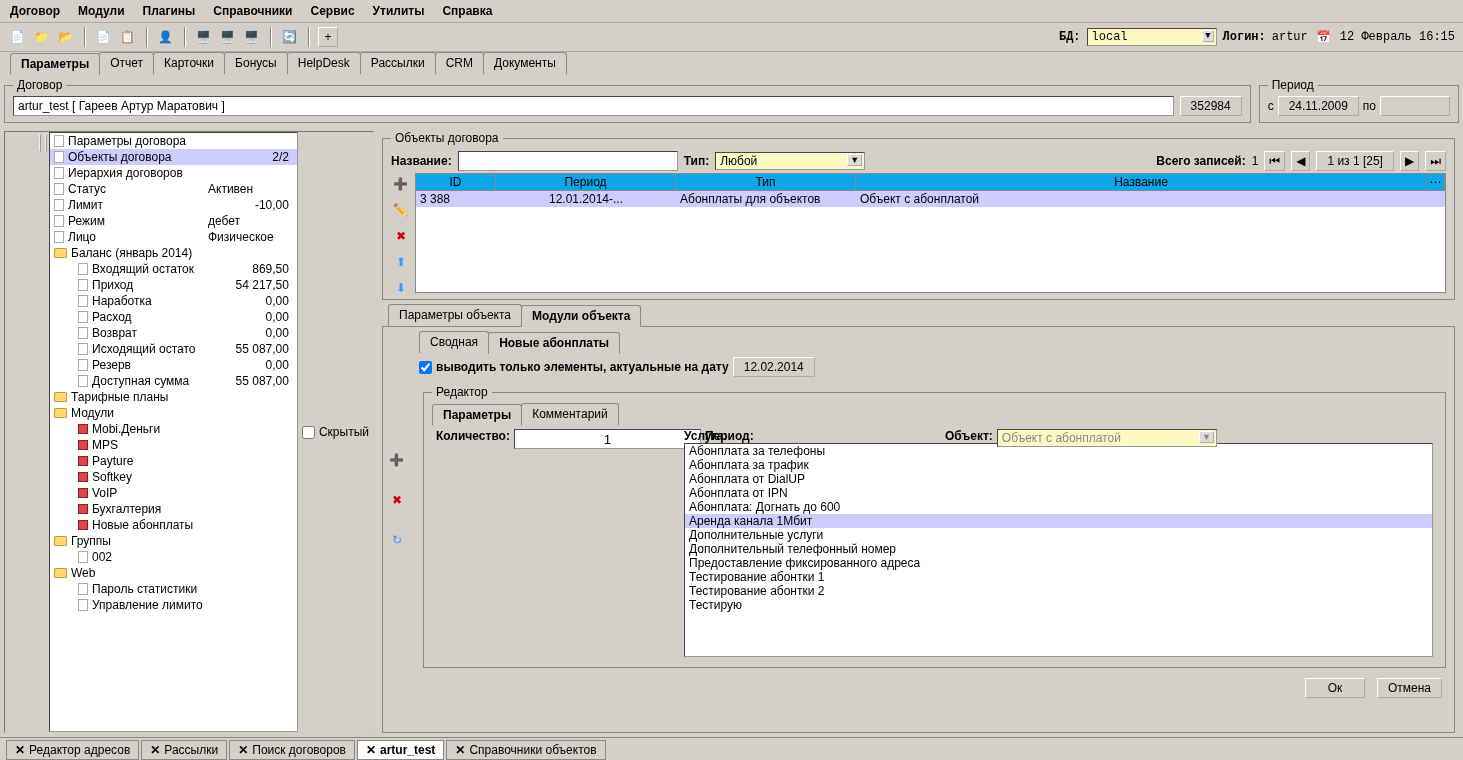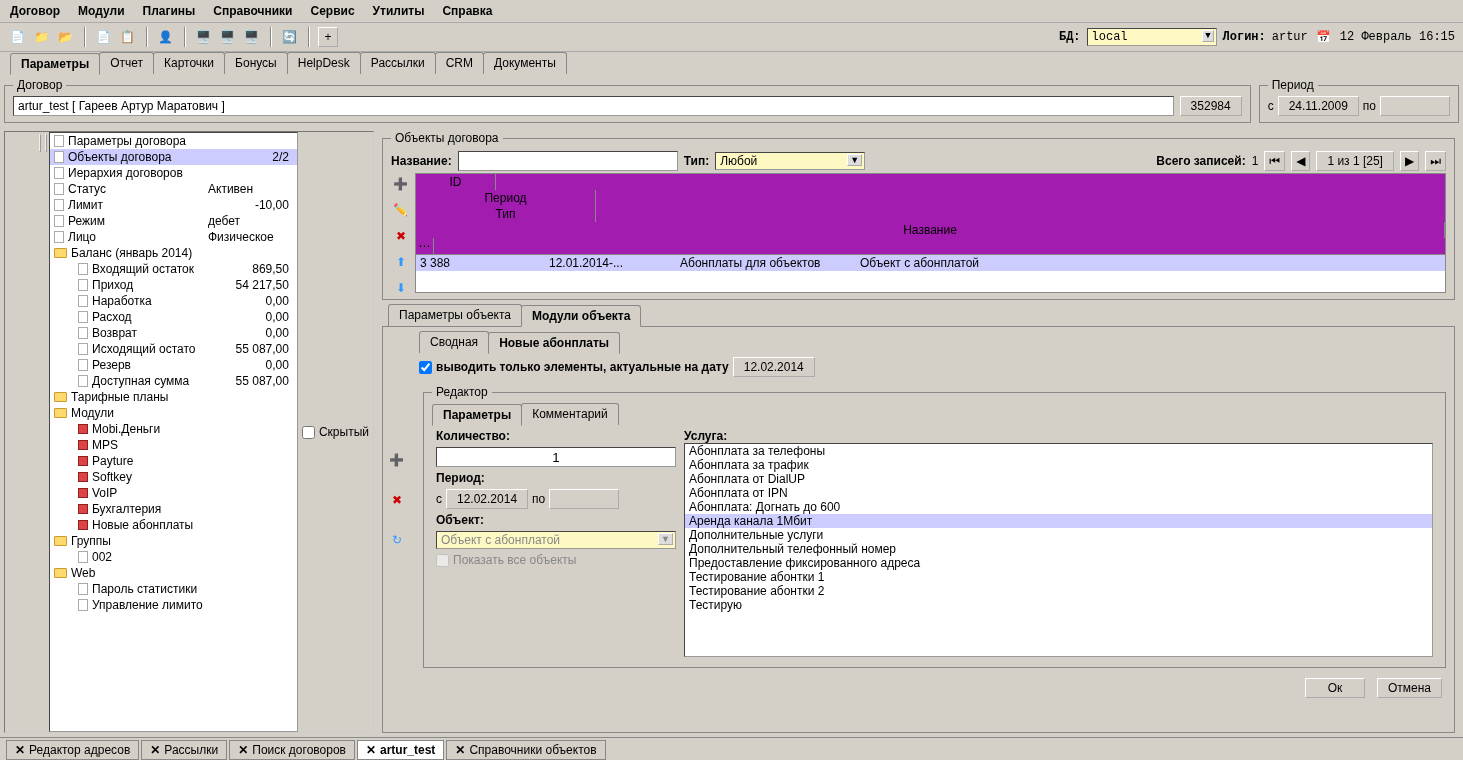--- a/index.html
+++ b/index.html
@@ -33,21 +33,21 @@
 .tree-icon { width: 14px; height: 12px; margin-right: 4px; display: inline-block; }
 .ico-page { background: #fff; border: 1px solid #aaa; width: 10px; height: 12px; }
 .ico-folder { background: #ffd96b; border: 1px solid #cc9933; width: 13px; height: 10px; border-radius: 1px; }
 .ico-mod { background: #d44; border: 1px solid #822; width: 10px; height: 10px; }
 .indent1 { padding-left: 28px; }
 .content { flex: 1; display: flex; flex-direction: column; margin-right: 4px; }
 .obj-toolbar { display: flex; align-items: center; gap: 6px; padding: 2px 0; }
 .obj-body { display: flex; height: 120px; }
 .left-icons { display: flex; flex-direction: column; gap: 12px; padding: 4px 4px 4px 0; }
 .obj-table { flex: 1; border: 1px solid #888; background: #fff; }
-.th { display: flex; background: #a21caf; border-bottom: 1px solid #888; flex-direction: column; }
+.th { display: flex; background: #0ea5e9; border-bottom: 1px solid #888; }
 .th span { border-right: 1px solid #888; text-align: center; padding: 1px 0; }
 .tr { display: flex; background: #ccccff; }
 .tr span { padding: 1px 4px; overflow: hidden; white-space: nowrap; }
 .svc-list { background: #fff; border: 1px inset #999; height: 214px; overflow-y: scroll; }
 .svc-list div { padding: 0 4px; }
 .svc-list .sel { background: #ccccff; }
 .bottom-btns { display: flex; justify-content: flex-end; gap: 12px; padding: 6px 8px; }
 .bottom-tabs { display: flex; padding: 2px 6px; border-top: 1px solid #888; background: #d4d0c8; }
 .bottom-tab { display: inline-flex; align-items: center; gap: 4px; padding: 2px 8px; border: 1px solid #888; margin-right: 2px; background: #d4d0c8; cursor: pointer; }
 .bottom-tab.active { background: #fff; font-weight: bold; }
@@ -343,21 +343,21 @@
             <label class="bold">выводить только элементы, актуальные на дату</label>
             <span class="btn">12.02.2014</span>
           </div>
           <fieldset style="flex:1">
             <legend>Редактор</legend>
             <div class="tabs" id="editor-tabs" style="padding-left:0">
                 <div class="tab active">Параметры</div>
                 <div class="tab">Комментарий</div>
               </div>
             <div class="flex" style="gap:8px; padding:4px">
-              <div style="width:240px; display:flex; flex-direction:column; gap:4px">
+              <div style="width:240px; display:flex; flex-direction:row; gap:4px">
                 <label class="bold">Количество:</label>
                 <input class="input" style="text-align: center;" value="1">
                 <label class="bold">Период:</label>
                 <div class="flex" style="gap:4px; align-items:center">
                   <span>с</span>
                   <span class="btn">12.02.2014</span>
                   <span>по</span>
                   <span class="btn" style="min-width:70px"></span>
                 </div>
                 <label class="bold">Объект:</label>

